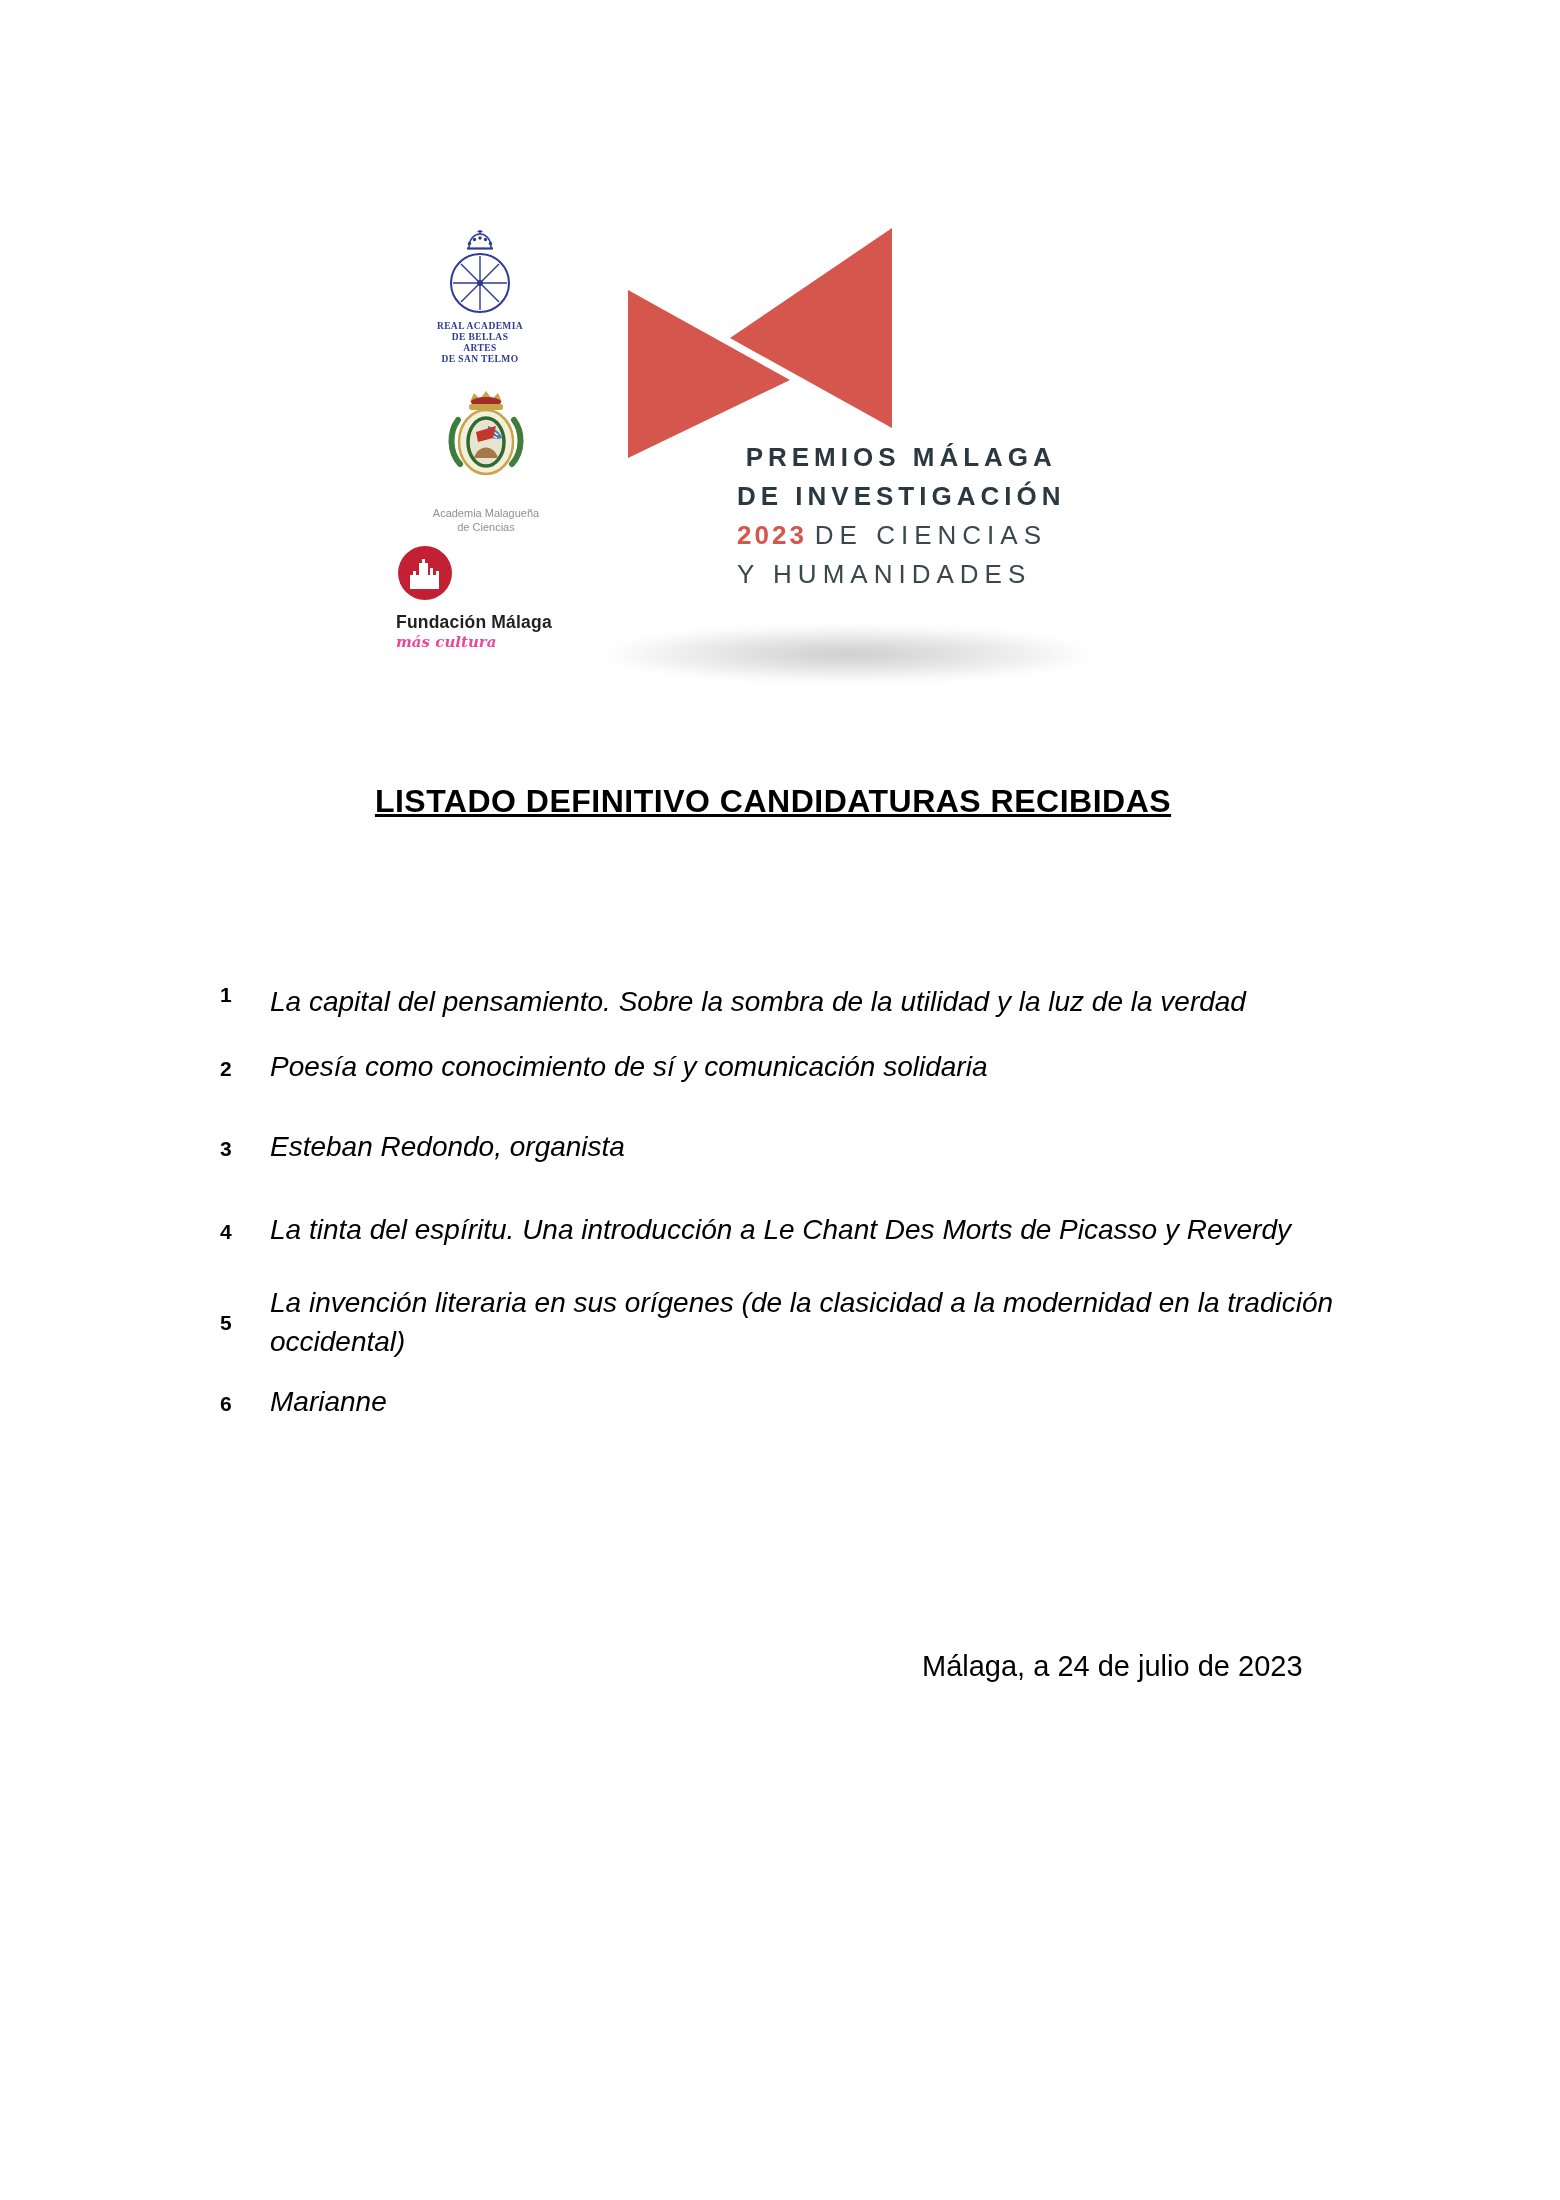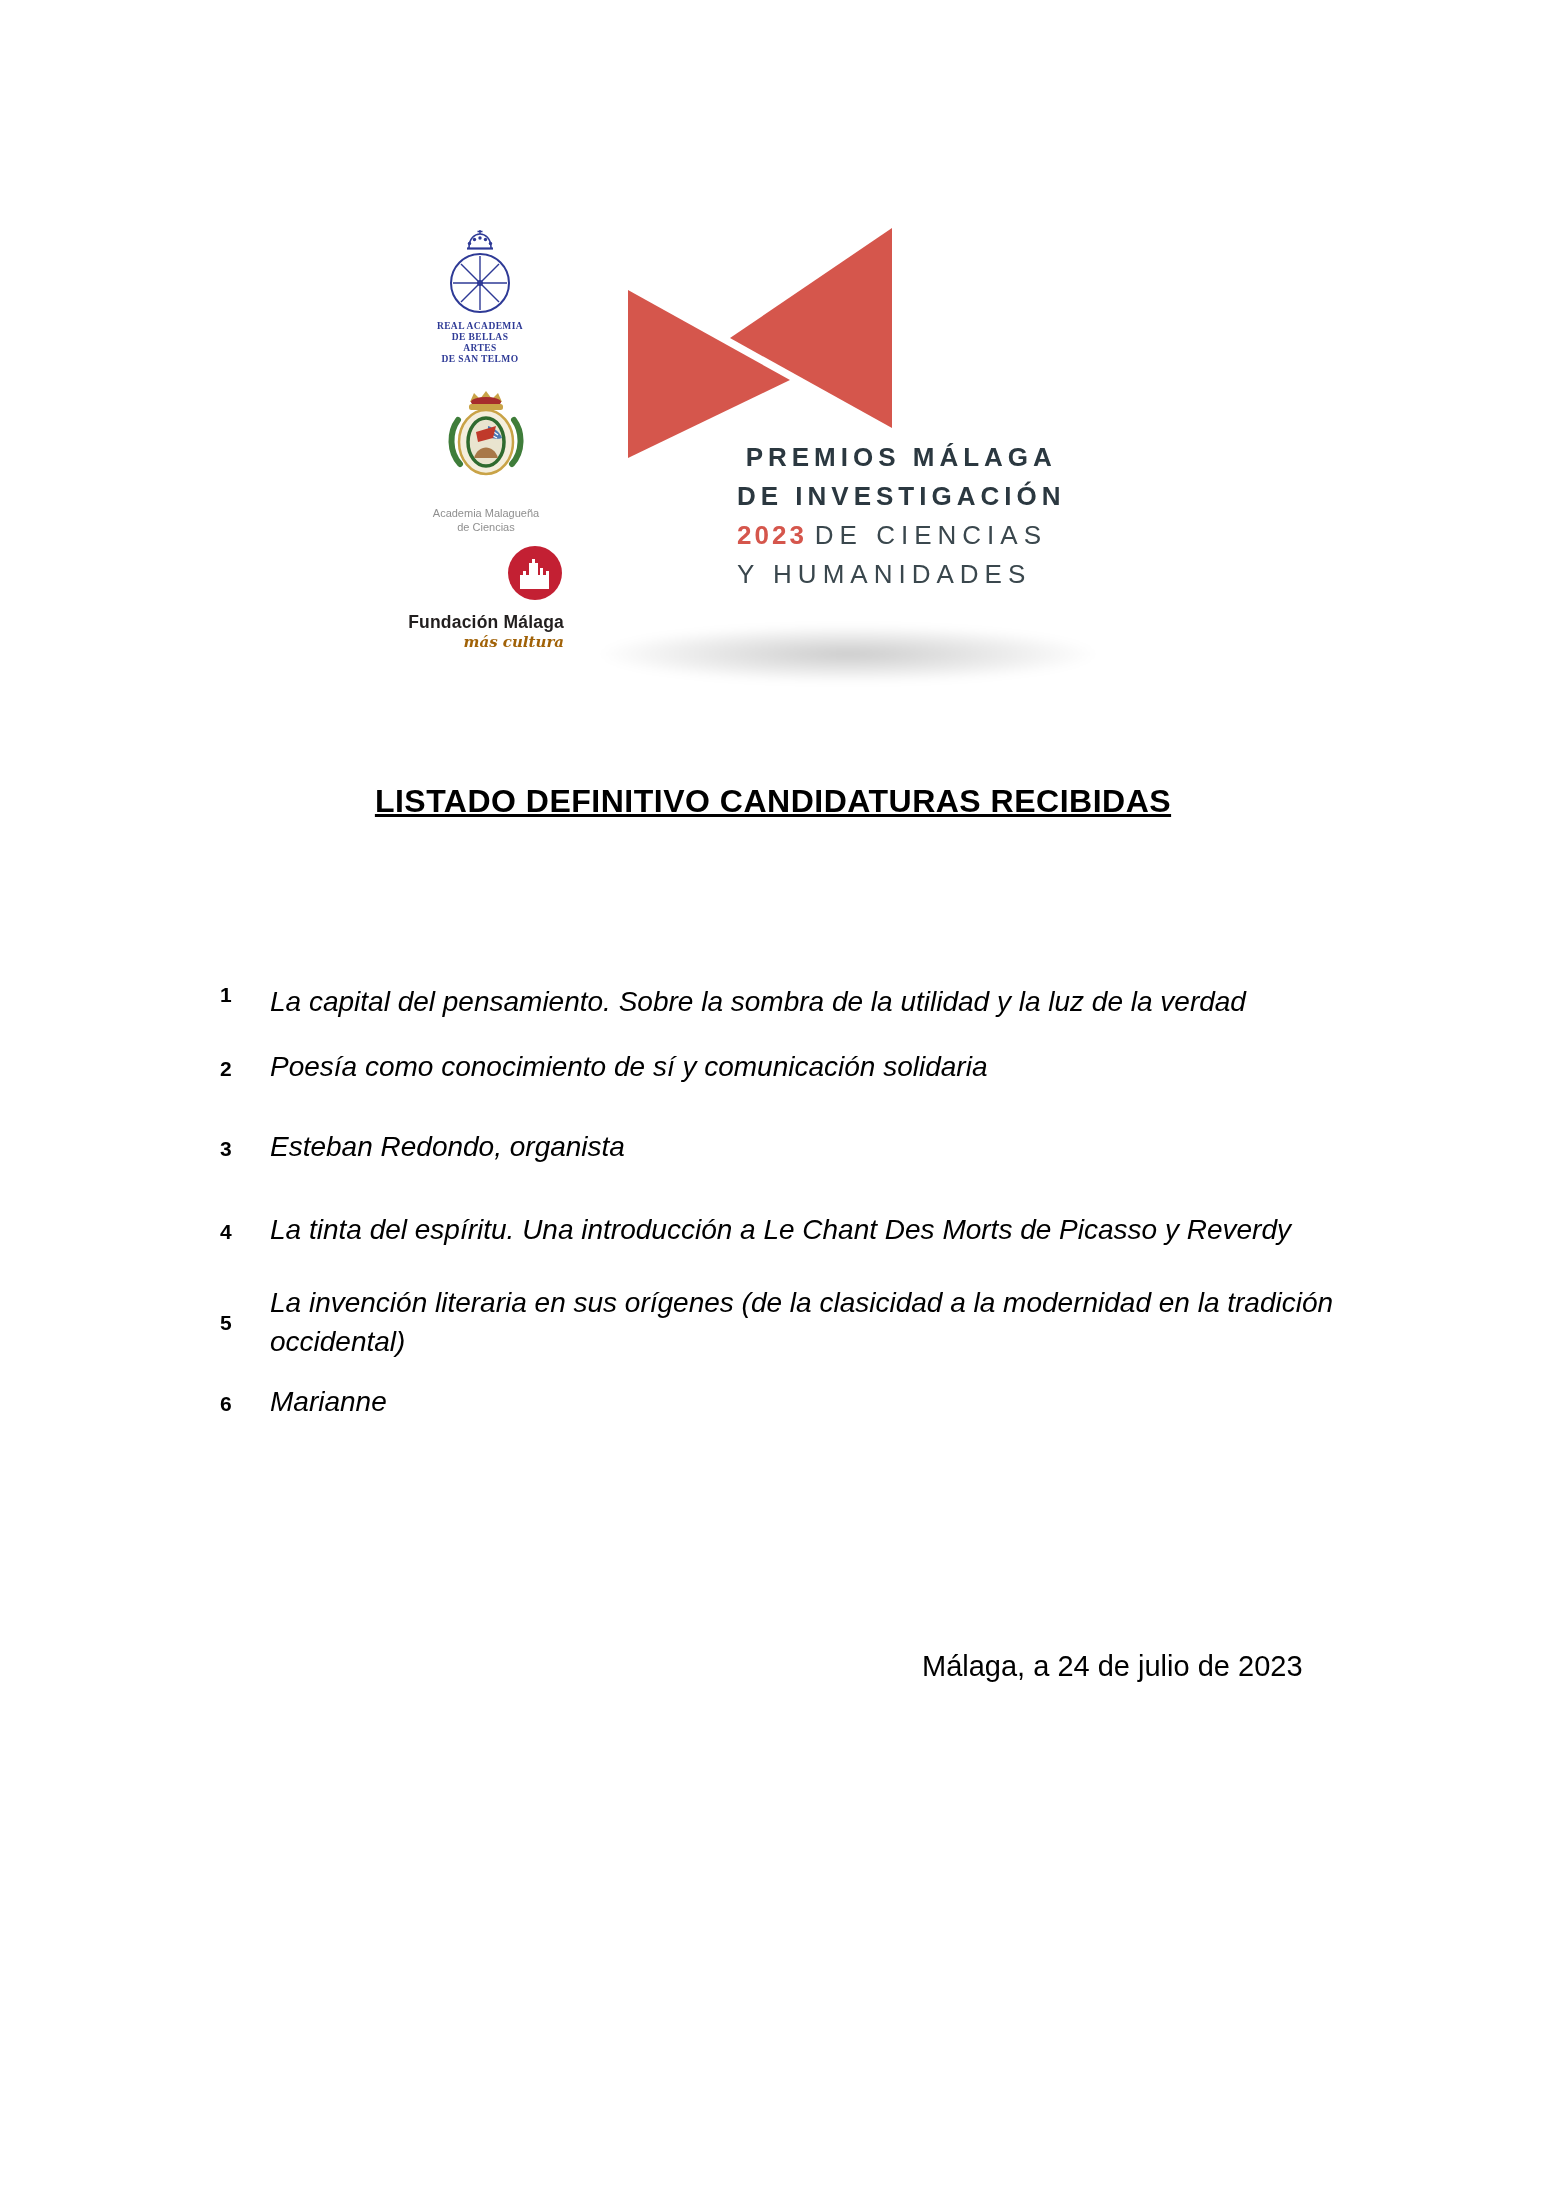--- a/index.html
+++ b/index.html
@@ -9,23 +9,23 @@
   }
 
   
   .logo-santelmo { position:absolute; left:436px; top:228px; width:88px; text-align:center; }
   .st-caption { margin-top:1px; font-family:"Liberation Serif", serif; font-size:9.5px; line-height:11px;
                 font-weight:bold; color:#2e3a96; letter-spacing:0.4px; }
 
   .logo-academia { position:absolute; left:430px; top:386px; width:112px; text-align:center; }
   .ac-caption { margin-top:20px; font-size:11px; line-height:14px; color:#8f8f8f; }
 
-  .logo-fundacion { position:absolute; left:396px; top:544px; width:168px; text-align:right; }
+  .logo-fundacion { position:absolute; left:396px; top:544px; width:168px; text-align:left; }
   .fm-title { margin-top:6px; font-size:17.5px; font-weight:bold; color:#221f1f; letter-spacing:0.2px; }
-  .fm-subtitle { margin-top:0px; font-size:15px; font-style:italic; font-weight:bold; color:#a16207;
+  .fm-subtitle { margin-top:0px; font-size:15px; font-style:italic; font-weight:bold; color:#ec4899;
                  font-family:"DejaVu Serif", serif; }
 
   
   .premios-mark { position:absolute; left:615px; top:220px; }
   .premios-text { position:absolute; left:737px; top:438px; }
   .pt-line { font-size:26px; line-height:39px; white-space:nowrap; }
   .pt-bold  { font-weight:bold; letter-spacing:5px; color:#2b3840;text-align:center; }
   .pt-light { font-weight:normal; letter-spacing:6px; color:#3a474d; }
   .pt-year  { font-weight:bold; letter-spacing:3px; color:#d5564c; margin-right:8px; }
 

